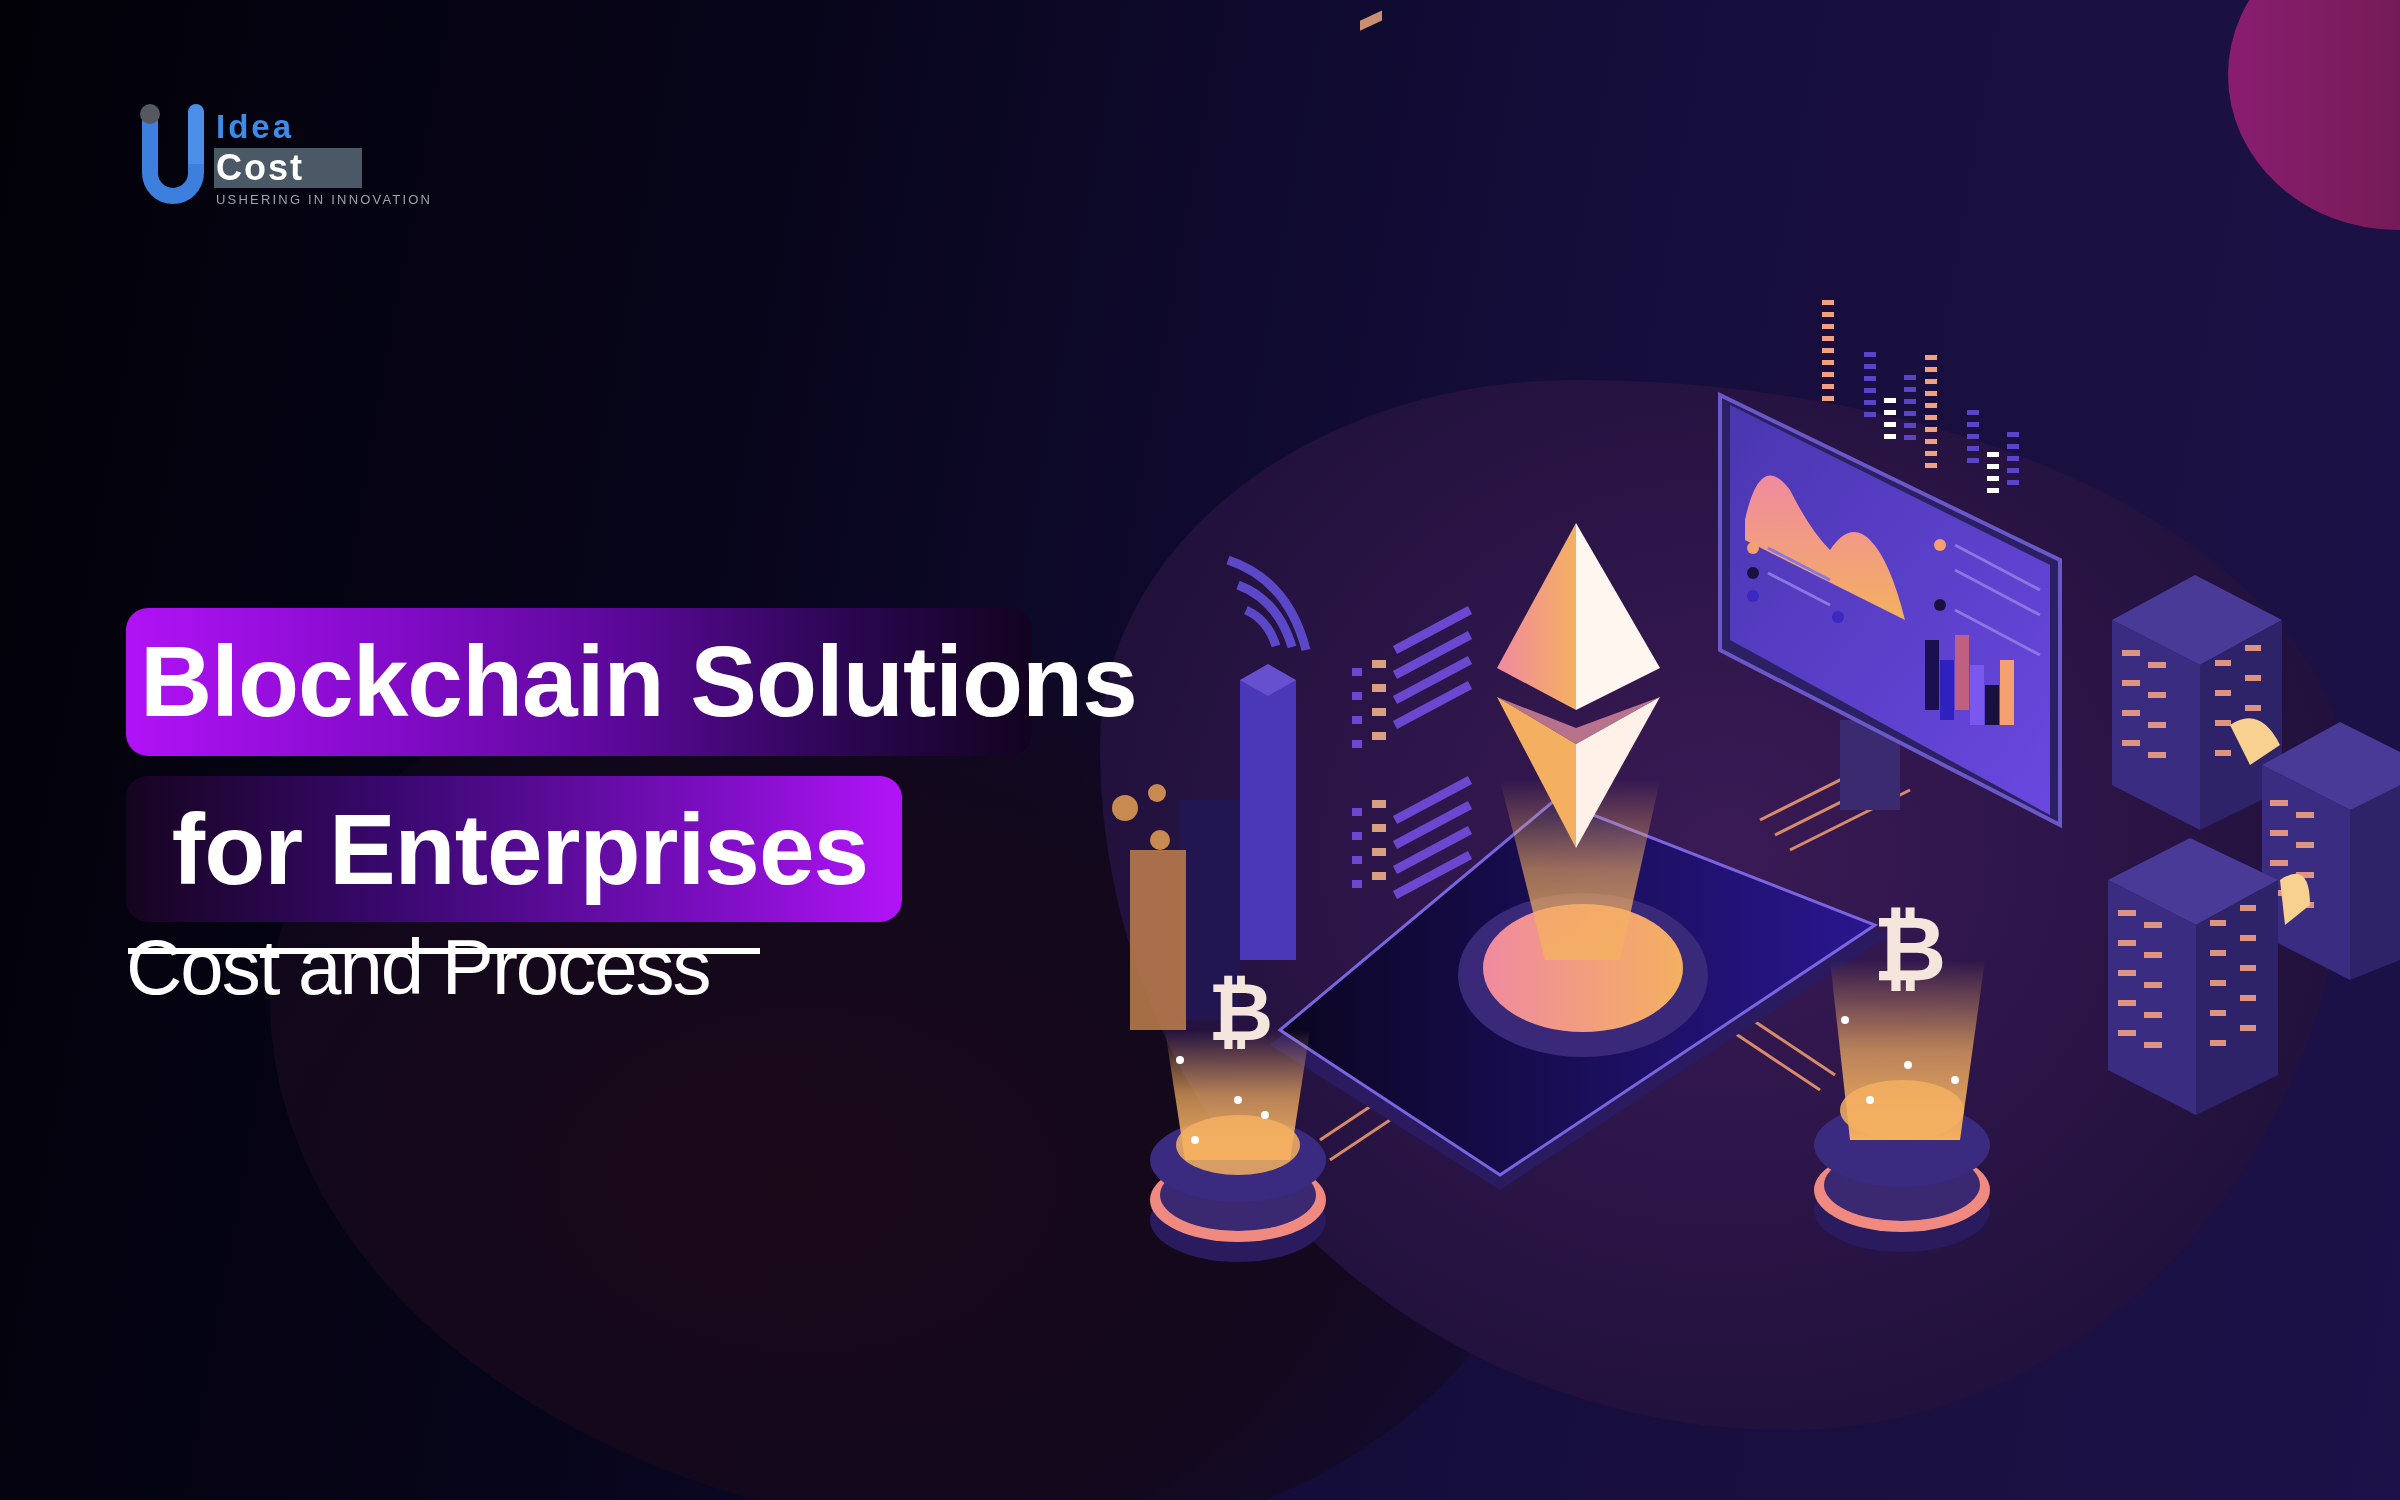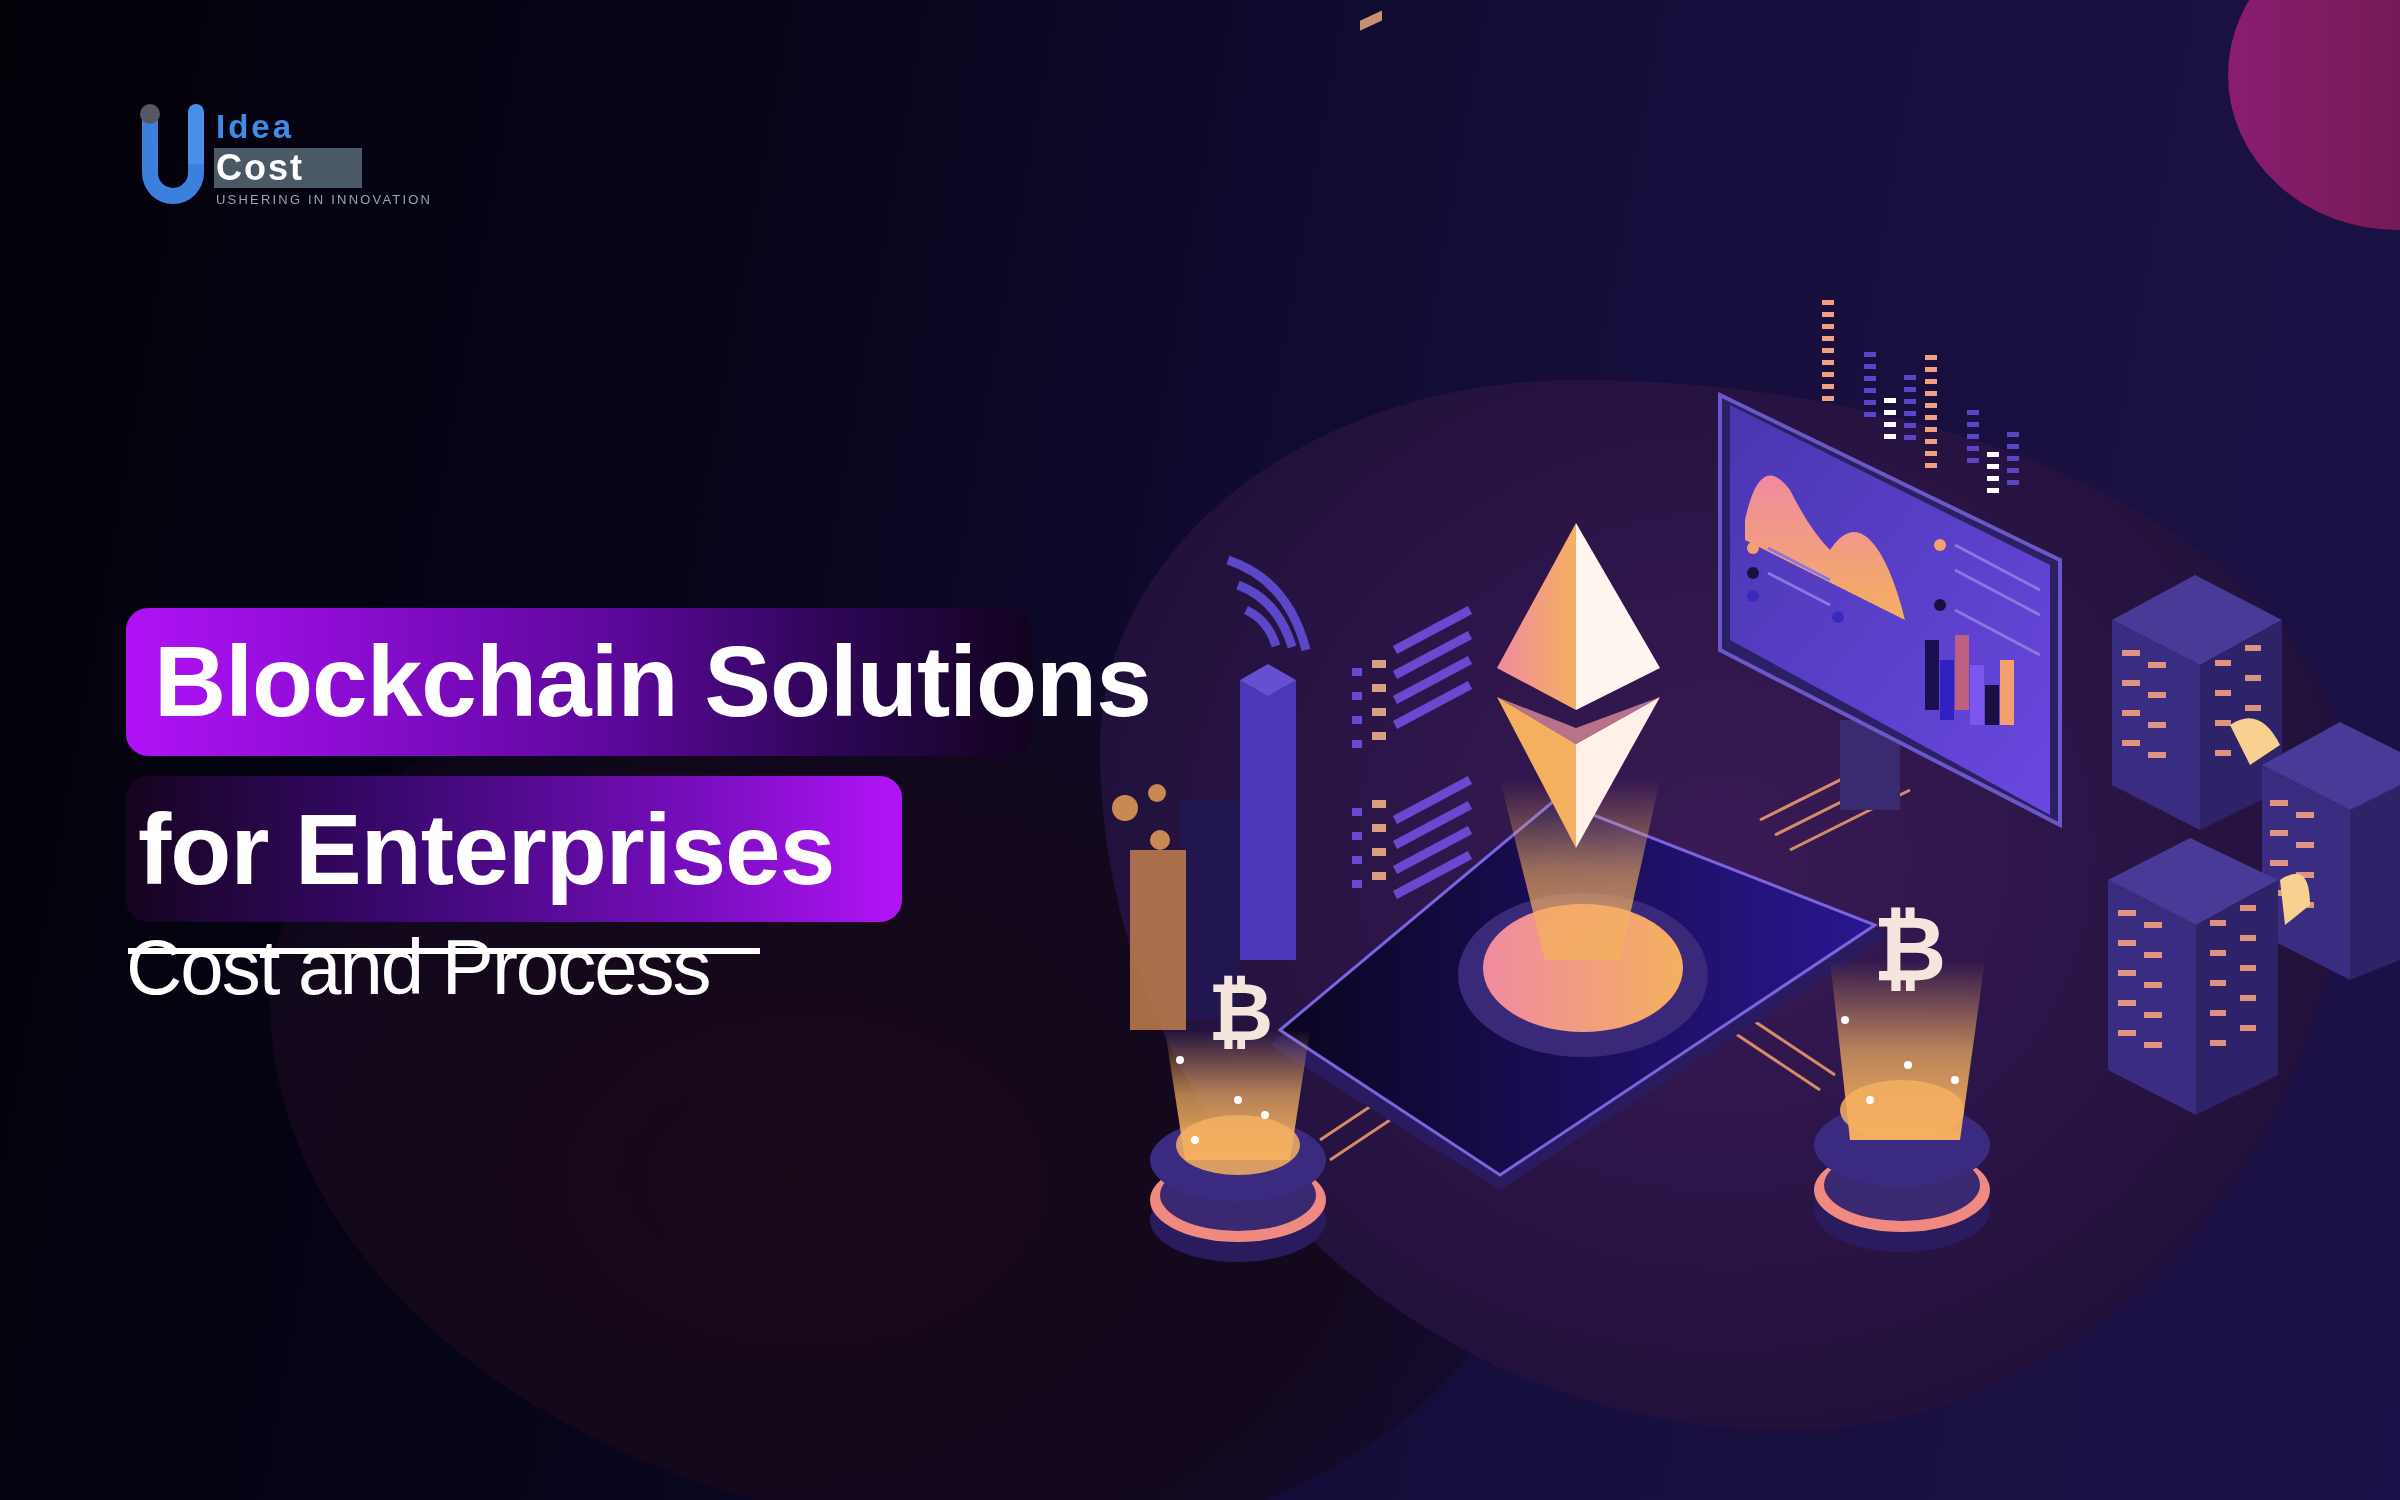--- a/index.html
+++ b/index.html
@@ -20,24 +20,24 @@
     border-radius:0 0 40px 40px; box-sizing:border-box; background:transparent; }
   .logo-dot { position:absolute; left:2px; top:0; width:20px; height:20px; border-radius:50%; background:#55595f; }
   .logo-bar { position:absolute; left:50px; top:0; width:16px; height:60px; background:#4a90e8; border-radius:8px 8px 0 0; }
   .logo-idea { position:absolute; left:78px; top:8px; font-size:33px; color:#3d8ce8; letter-spacing:3px; line-height:30px; font-weight:bold; }
   .logo-usher-bg { position:absolute; left:76px; top:44px; width:148px; height:40px; background:#4b5865; }
   .logo-usher { position:absolute; left:78px; top:44px; font-size:36px; color:#fff; letter-spacing:2px; line-height:40px; font-weight:bold; }
   .logo-tag { position:absolute; left:78px; top:88px; font-size:13px; color:#9aa3ae; letter-spacing:2.2px; white-space:nowrap; }
 
   
   .title-bar { position:absolute; border-radius:22px; color:#fff; font-weight:bold; white-space:nowrap; box-sizing:border-box; }
-  .bar1 { left:126px; top:608px; width:906px; height:148px; padding-left:28px;
+  .bar1 { left:126px; top:608px; width:906px; height:148px; padding-left:14px;
     background: linear-gradient(90deg, #b012f6 0%, #8a0cd0 25%, #5a0898 55%, #2a0650 80%, #12031f 100%); }
   .bar2 { left:126px; top:776px; width:776px; height:146px; padding-left:12px;
-    background: linear-gradient(90deg, #15041f 0%, #3a0870 35%, #7a0ec0 75%, #b214f8 100%); }
+    background: linear-gradient(90deg, #15041f 0%, #3a0870 35%, #7a0ec0 75%, #b214f8 100%); text-align: center; }
   .title-text { font-size:100px; line-height:146px; letter-spacing:-1px; }
   .rule { left:128px; top:948px; width:632px; height:6px; background:#fff; }
   .subtitle { left:126px; top:922px; font-size:78px; color:#fff; line-height:90px; letter-spacing:-2px; white-space:nowrap; }
 
   svg { position:absolute; left:0; top:0; }
 </style>
 </head>
 <body>
 
 <div class="layer blob-bl"></div>

